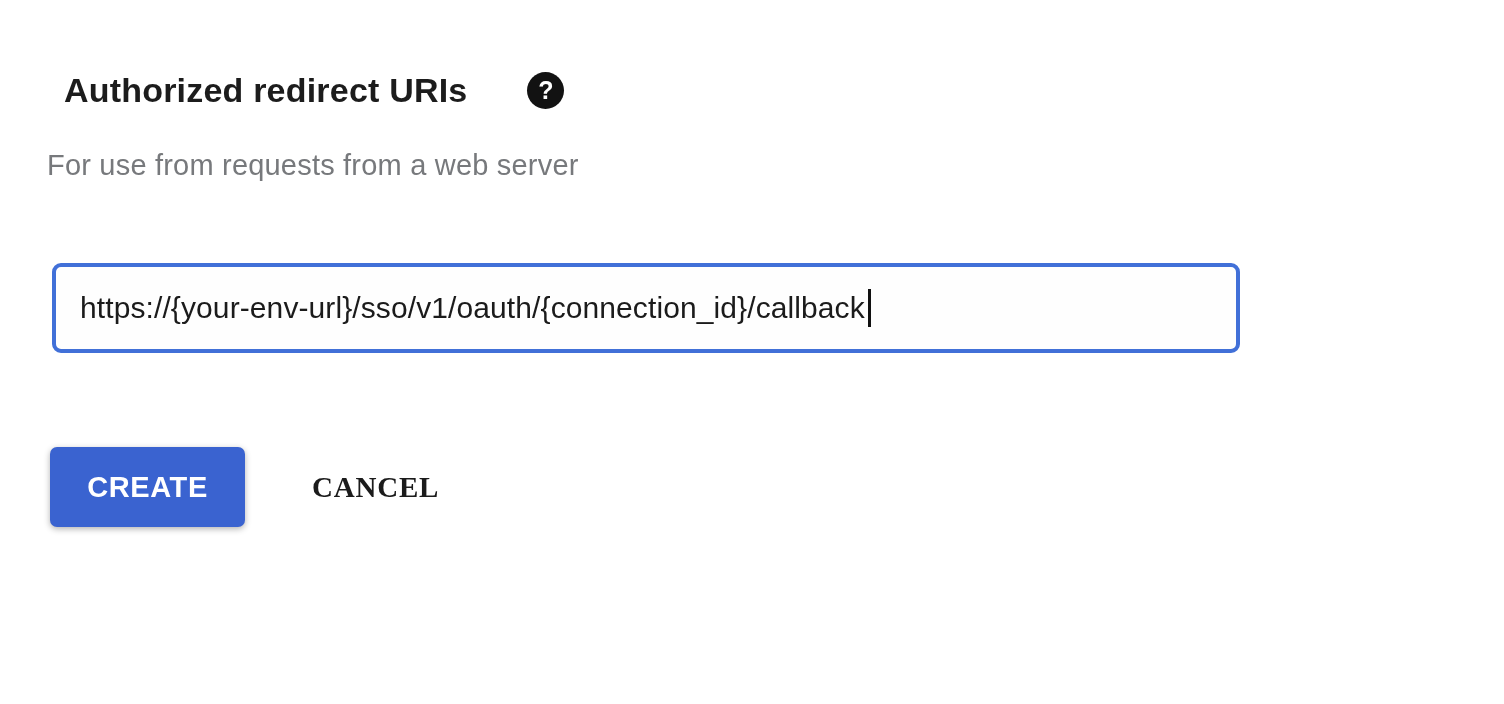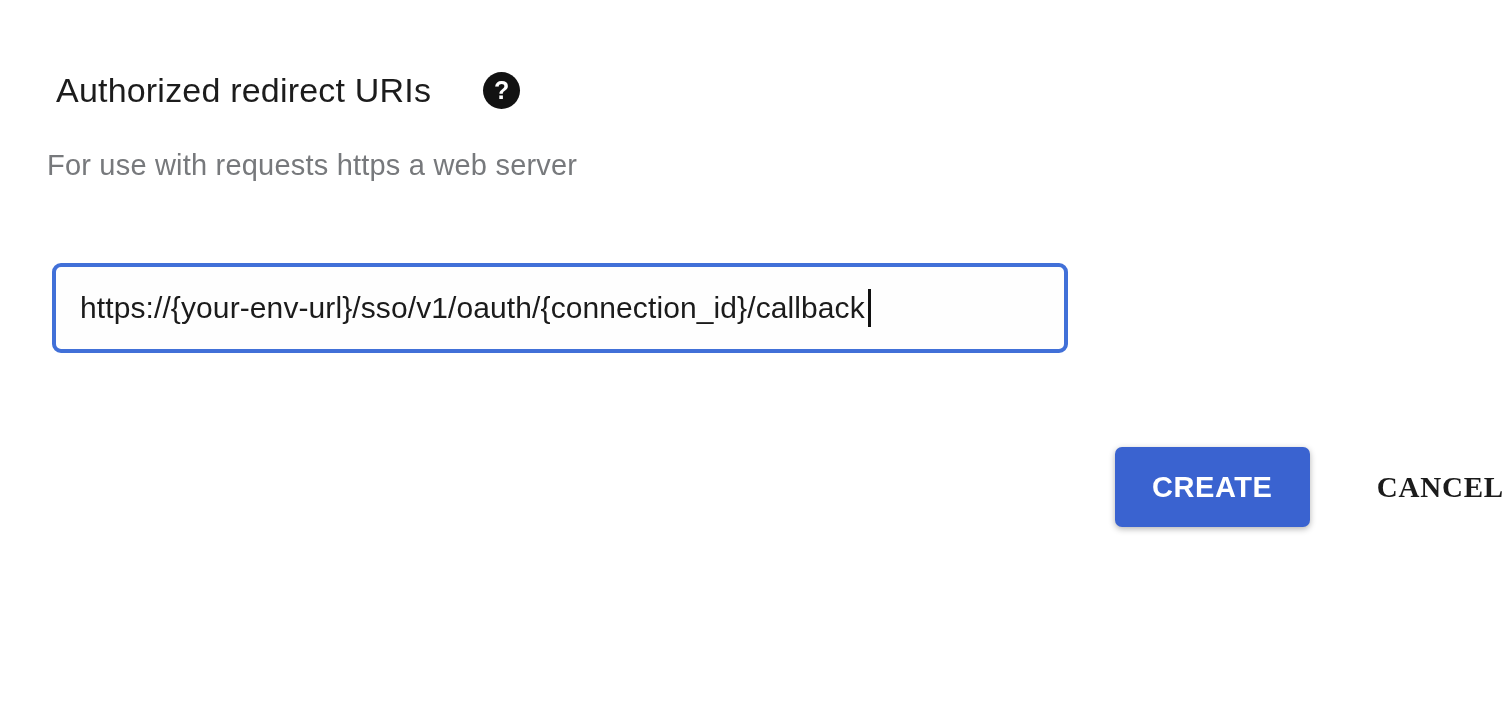--- a/index.html
+++ b/index.html
@@ -19,23 +19,23 @@
     box-sizing: border-box;
     width: 1504px;
     height: 704px;
   }
   .heading-row {
     display: flex;
     align-items: center;
     height: 40px;
   }
   .title {
-    margin: 4px;
+    margin: 12px;
     font-size: 34px;
-    font-weight: 400;
+    font-weight: 700;
     color: var(--heading-text, #1c1c1c);
     letter-spacing: 0.2px;
     line-height: 40px;
   }
   .help-icon {
     margin-left: 48px;
     width: 37px;
     height: 37px;
     border-radius: 50%;
     background: #121212;
@@ -51,21 +51,21 @@
   .description {
     margin: 38px 0 0 -5px;
     font-size: 29px;
     line-height: 34px;
     color: var(--secondary-text, #77797c);
     letter-spacing: 0.2px;
   }
   .uri-input {
     margin-top: 81px;
     margin-left: 0px;
-    width: 1016px;
+    width: 1188px;
     height: 90px;
     box-sizing: border-box;
     border: 4px solid var(--input-border-blue, #4170d8);
     border-radius: 9px;
     background: #fefefe;
     display: flex;
     align-items: center;
     padding: 0 24px;
     cursor: text;
     overflow: hidden;
@@ -81,21 +81,20 @@
     height: 38px;
     background: #111111;
     margin-left: 3px;
     flex: 0 0 auto;
   }
   .actions-row {
     margin-top: 94px;
     margin-left: -2px;
     display: flex;
     align-items: center;
-    justify-content: flex-end;
   }
   .create-btn {
     width: 195px;
     height: 80px;
     background: var(--button-blue, #3a63d0);
     color: #ffffff;
     border: none;
     border-radius: 7px;
     font-family: inherit;
     font-size: 29px;
@@ -120,21 +119,21 @@
 </head>
 <body>
 
 <div class="page">
 
   <div class="heading-row">
     <h2 class="title">Authorized redirect URIs</h2>
     <span class="help-icon">?</span>
   </div>
 
-  <p class="description">For use with requests https a web server</p>
+  <p class="description">For use from requests from a web server</p>
 
   <div class="uri-input" role="textbox">
     <span class="uri-value">https://{your-env-url}/sso/v1/oauth/{connection_id}/callback</span>
     <span class="caret"></span>
   </div>
 
   <div class="actions-row">
     <button class="create-btn">CREATE</button>
     <button class="cancel-btn">CANCEL</button>
   </div>

